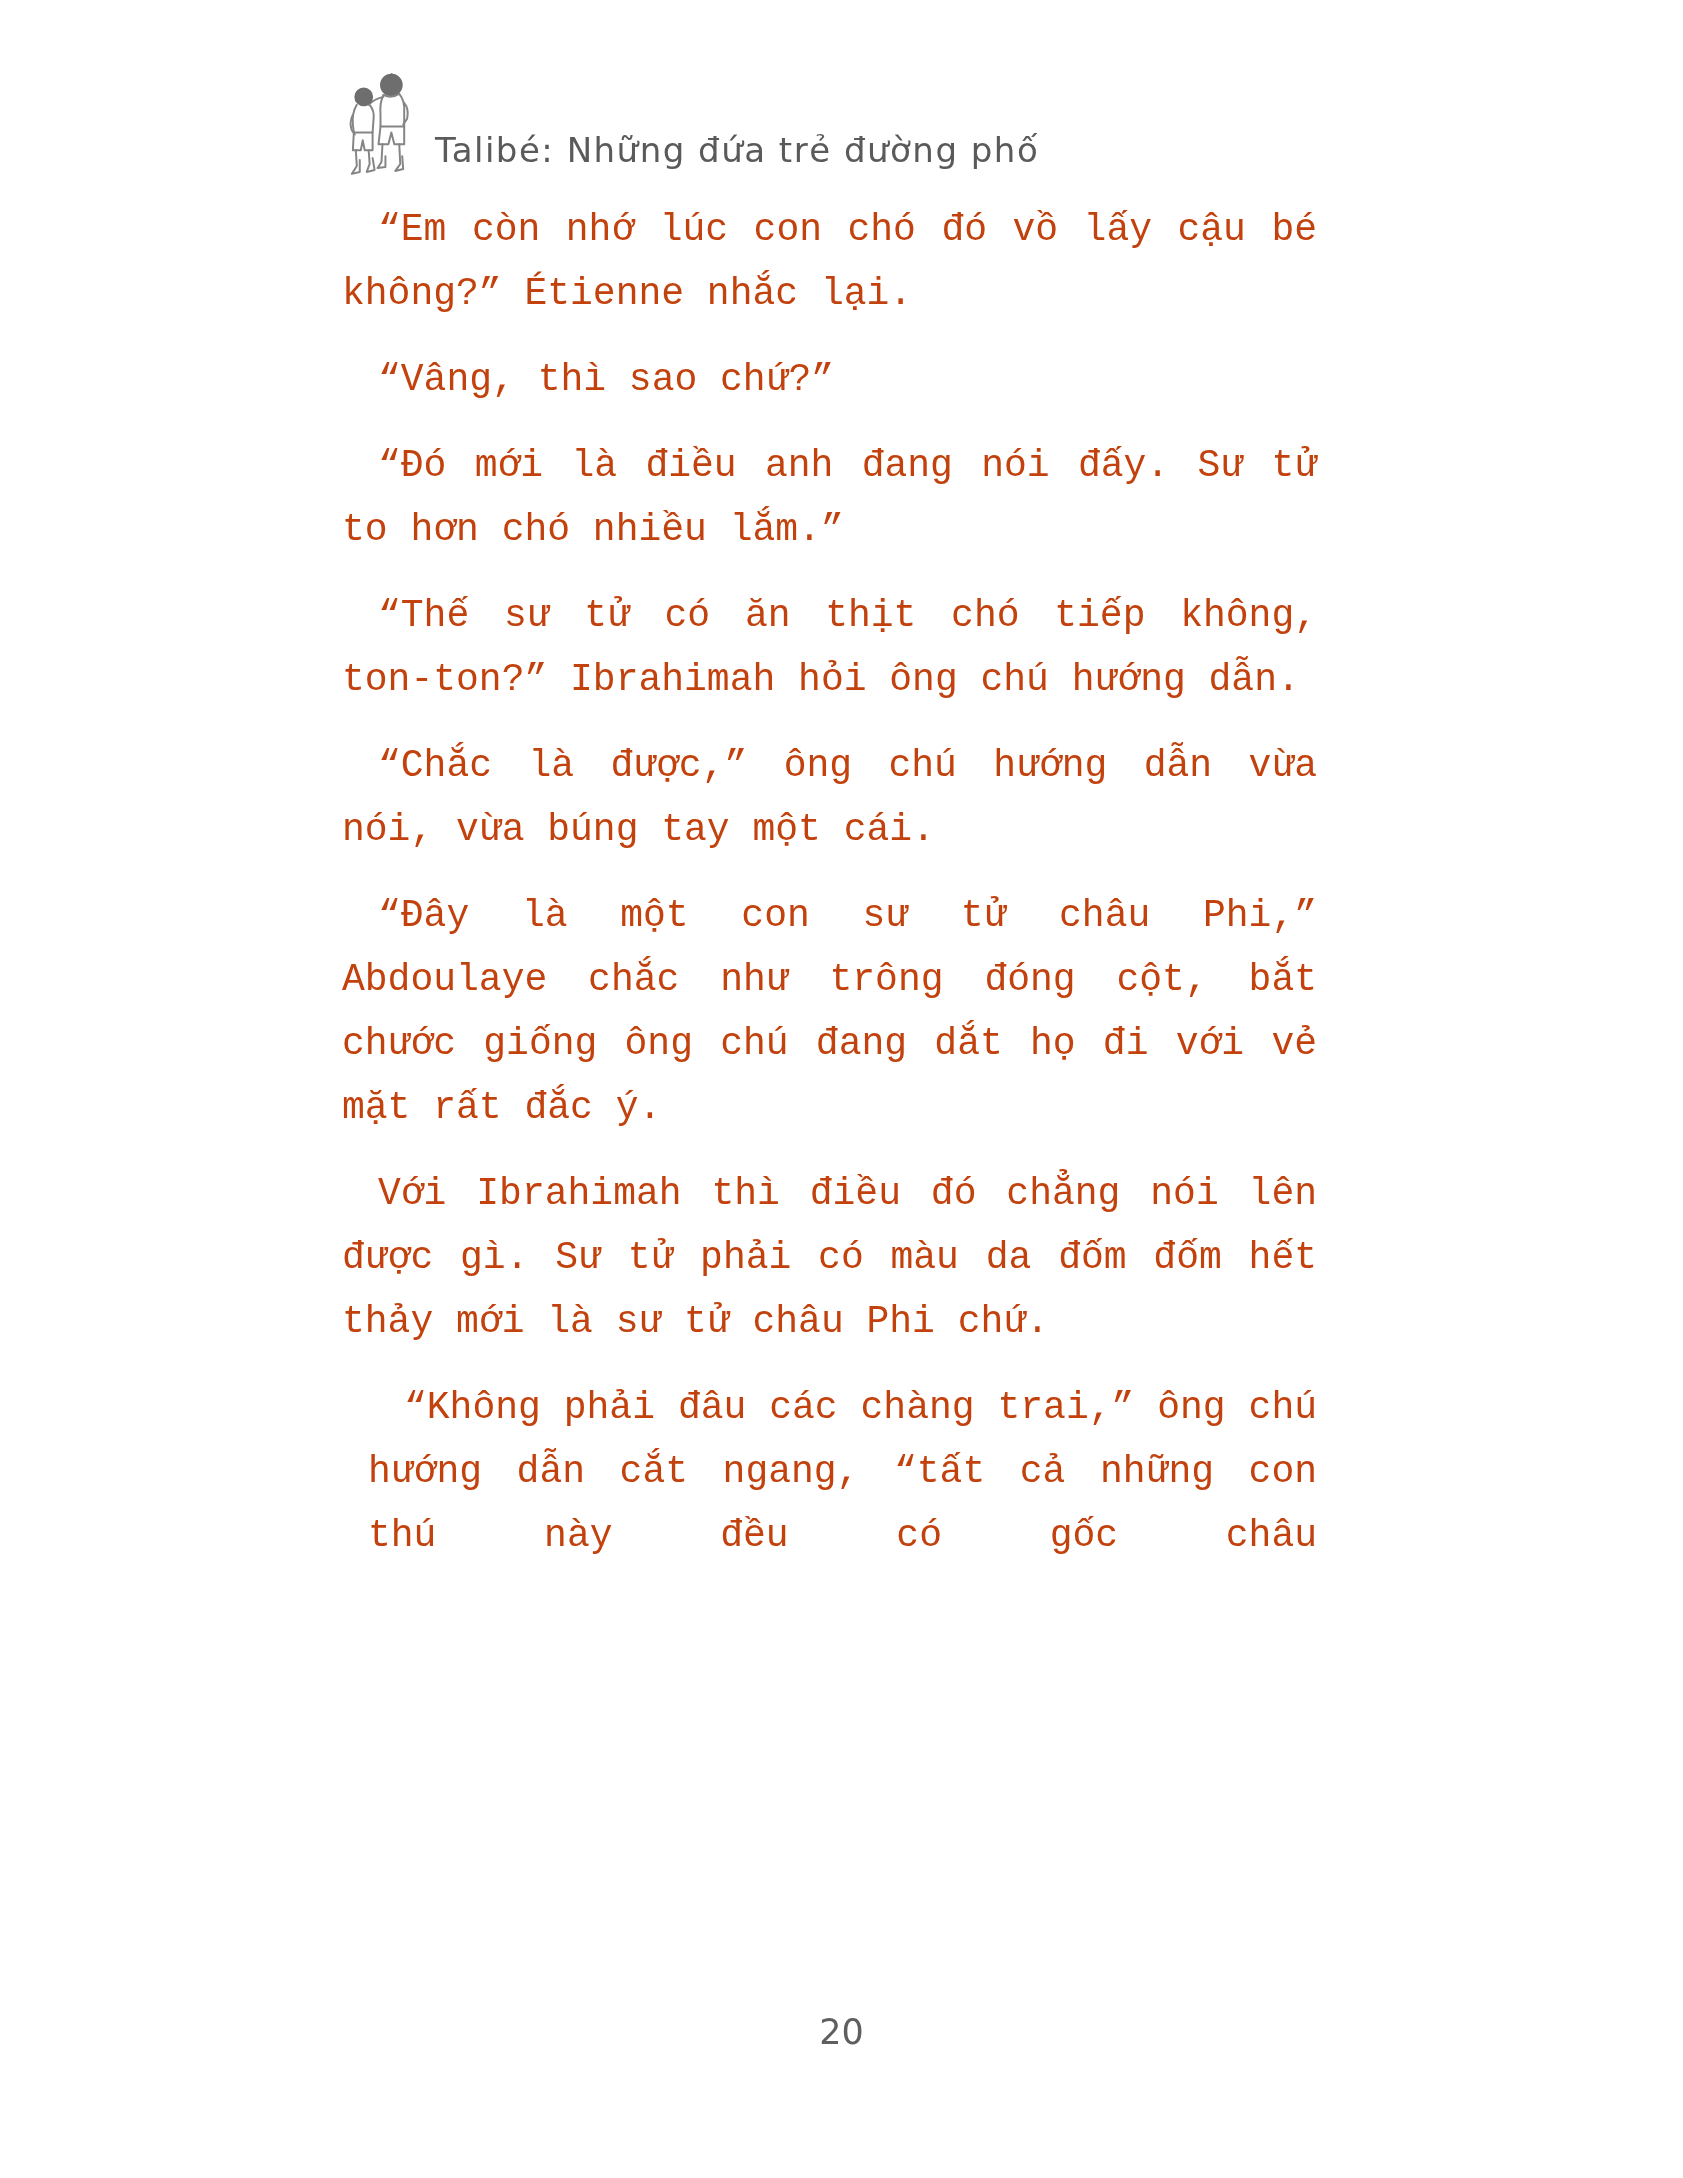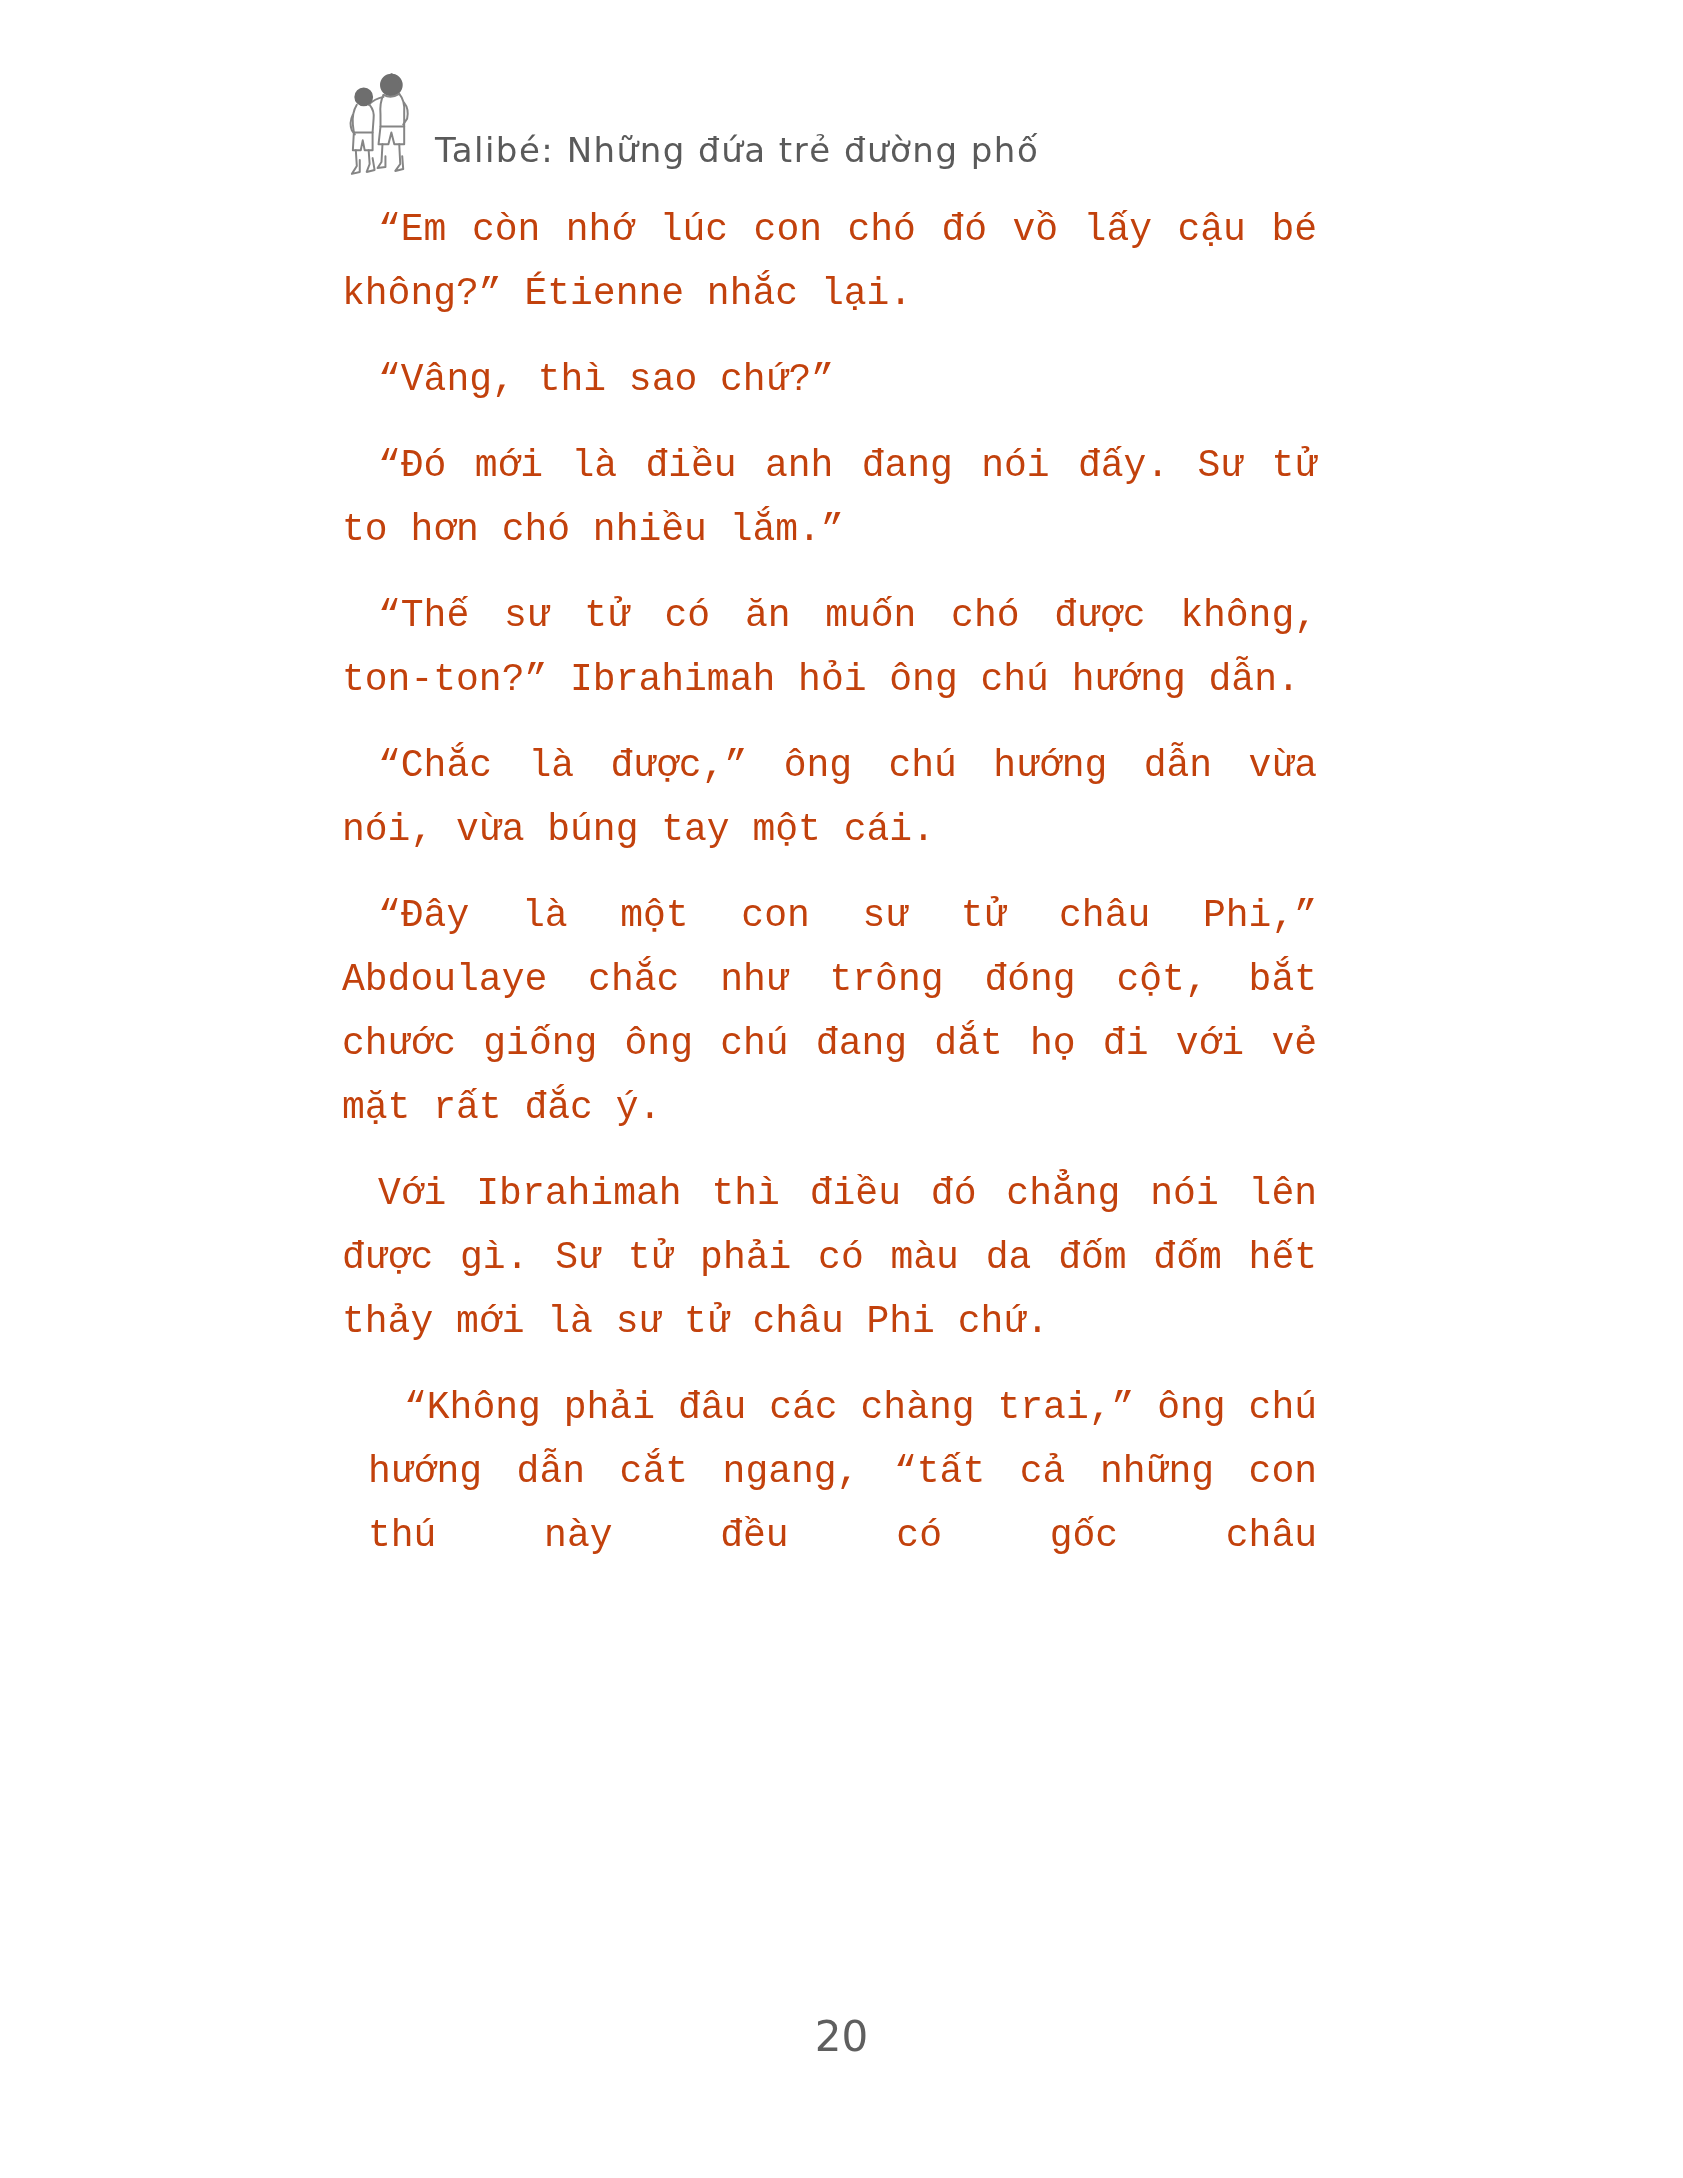--- a/index.html
+++ b/index.html
@@ -57,21 +57,21 @@
   
   .page-footer{
     position:absolute;
     top:2012px;
     left:0;
     width:100%;
     text-align:center;
   }
   .page-number{
     font-family:"DejaVu Sans", sans-serif;
-    font-size:42px;
+    font-size:35px;
     color:#5f5f5f;
   }
 </style>
 </head>
 <body>
 
 <div class="page">
 
   <div class="running-header">
     <svg class="logo" viewBox="0 0 78 118" fill="none" stroke="#858585" stroke-width="2" stroke-linecap="round" stroke-linejoin="round">
@@ -102,21 +102,21 @@
       <path d="M14 82 L15 98 L10 106 L18 104 L18 92"></path>
       <path d="M27 82 L28 96 L25 104 L33 102 L31 90"></path>
     </svg>
     <div class="header-title">Talibé: Những đứa trẻ đường phố</div>
   </div>
 
   <main class="body-text">
     <p>“Em còn nhớ lúc con chó đó vồ lấy cậu bé không?” Étienne nhắc lại.</p>
     <p>“Vâng, thì sao chứ?”</p>
     <p>“Đó mới là điều anh đang nói đấy. Sư tử to hơn chó nhiều lắm.”</p>
-    <p>“Thế sư tử có ăn muốn chó được không, ton-ton?” Ibrahimah hỏi ông chú hướng dẫn.</p>
+    <p>“Thế sư tử có ăn thịt chó tiếp không, ton-ton?” Ibrahimah hỏi ông chú hướng dẫn.</p>
     <p>“Chắc là được,” ông chú hướng dẫn vừa nói, vừa búng tay một cái.</p>
     <p>“Đây là một con sư tử châu Phi,” Abdoulaye chắc như trông đóng cột, bắt chước giống ông chú đang dắt họ đi với vẻ mặt rất đắc ý.</p>
     <p>Với Ibrahimah thì điều đó chẳng nói lên được gì. Sư tử phải có màu da đốm đốm hết thảy mới là sư tử châu Phi chứ.</p>
     <p class="continued">“Không phải đâu các chàng trai,” ông chú hướng dẫn cắt ngang, “tất cả những con thú này đều có gốc châu</p>
   </main>
 
   <div class="page-footer">
     <span class="page-number">20</span>
   </div>
 

